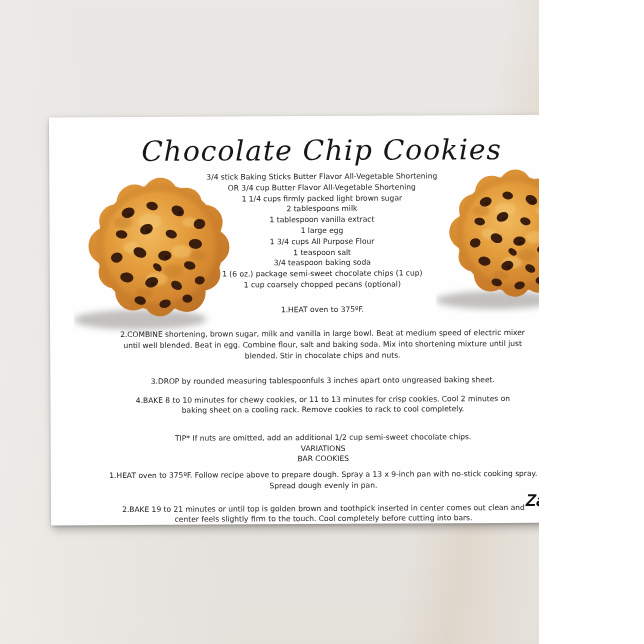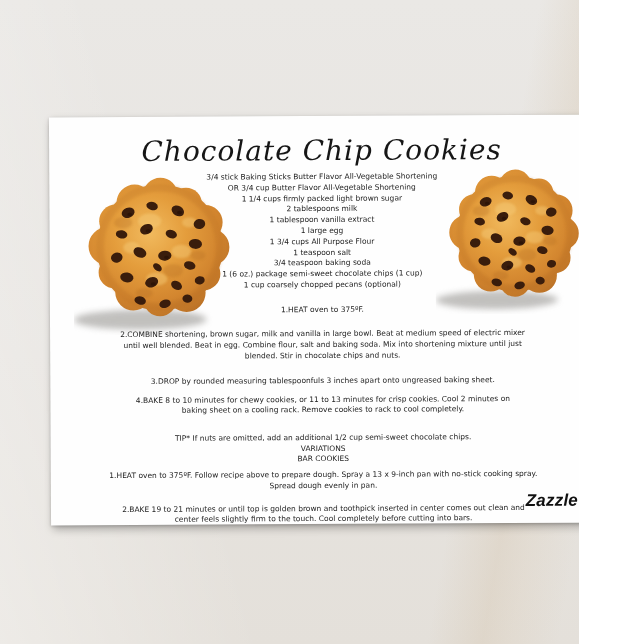--- a/index.html
+++ b/index.html
@@ -5,21 +5,20 @@
   html,body{margin:0;padding:0;}
   .scene{
     position:relative;
     width:539px;height:644px;
     overflow:hidden;
     background:
       linear-gradient(100deg, rgba(255,255,255,0) 0%, rgba(255,255,255,0) 78%, rgba(198,170,130,0.18) 86%, rgba(212,187,152,0.14) 90%, rgba(255,255,255,0) 97%),
       linear-gradient(75deg, rgba(255,255,255,0.35) 0%, rgba(255,255,255,0) 35%),
       linear-gradient(180deg,#eae8e5 0%,#e7e4e0 55%,#e4e0da 100%);
     font-family:"DejaVu Sans", sans-serif;
-    padding-left:40px;
   }
   .postcard{
     position:absolute;
     left:50px; top:116px;
     width:545px; height:408px;
     background:#fefefe;
     transform:rotate(-0.3deg);
     box-shadow:2px 4px 9px rgba(0,0,0,0.28), 0 1px 3px rgba(0,0,0,0.18);
   }
   .content{

